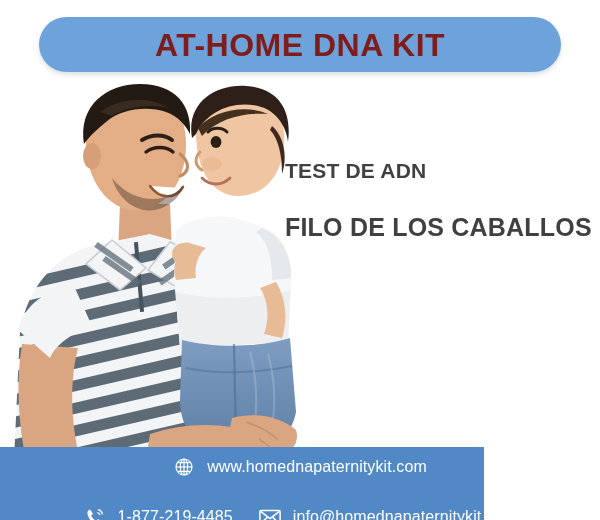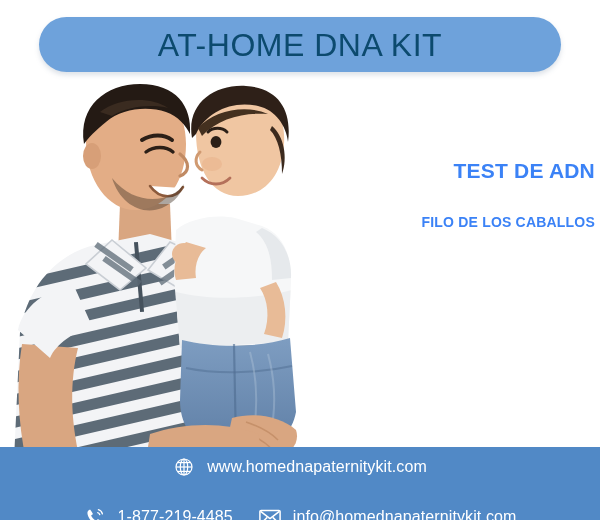--- a/index.html
+++ b/index.html
@@ -27,23 +27,23 @@
     width: 522px;
     height: 55px;
     background: #6ea2db;
     border-radius: 28px;
     box-shadow: 0 3px 5px rgba(120,140,165,0.25);
     display: flex;
     align-items: center;
     justify-content: center;
   }
   .title-text {
-    color: #0c4a6e;
+    color: #7f1d1d;
     font-size: 32px;
-    font-weight: normal;
+    font-weight: bold;
     letter-spacing: 0.5px;
     line-height: 1;
     white-space: nowrap;
   }
 
   
   .photo {
     position: absolute;
     left: 0px;
     top: 82px;
@@ -52,40 +52,40 @@
     overflow: hidden;
   }
   .photo svg { display: block; }
 
   
   .headline-block {
     position: absolute;
     left: 285px;
     top: 160px;
     width: 310px;
-    text-align: right;
-    color: #3b82f6;
+    text-align: left;
+    color: #404040;
   }
   .headline-line {
     font-size: 21px;
     font-weight: bold;
     line-height: 1;
     letter-spacing: 0.2px;
     white-space: nowrap;
   }
   .hl-1 { margin: 0 0 34px 0; }
   .hl-2 { margin: 0 0 34px 0; }
-  .hl-3 { margin: 0; font-size: 14px; }
+  .hl-3 { margin: 0; font-size: 25px; }
 
   
   .footer {
     position: absolute;
     left: 0;
     top: 447px;
-    width: 600px;
+    width: 484px;
     height: 73px;
     background: #5189c6;
     color: #ffffff;
   }
   .footer-row {
     position: absolute;
     left: 0;
     width: 600px;
     display: flex;
     align-items: center;

